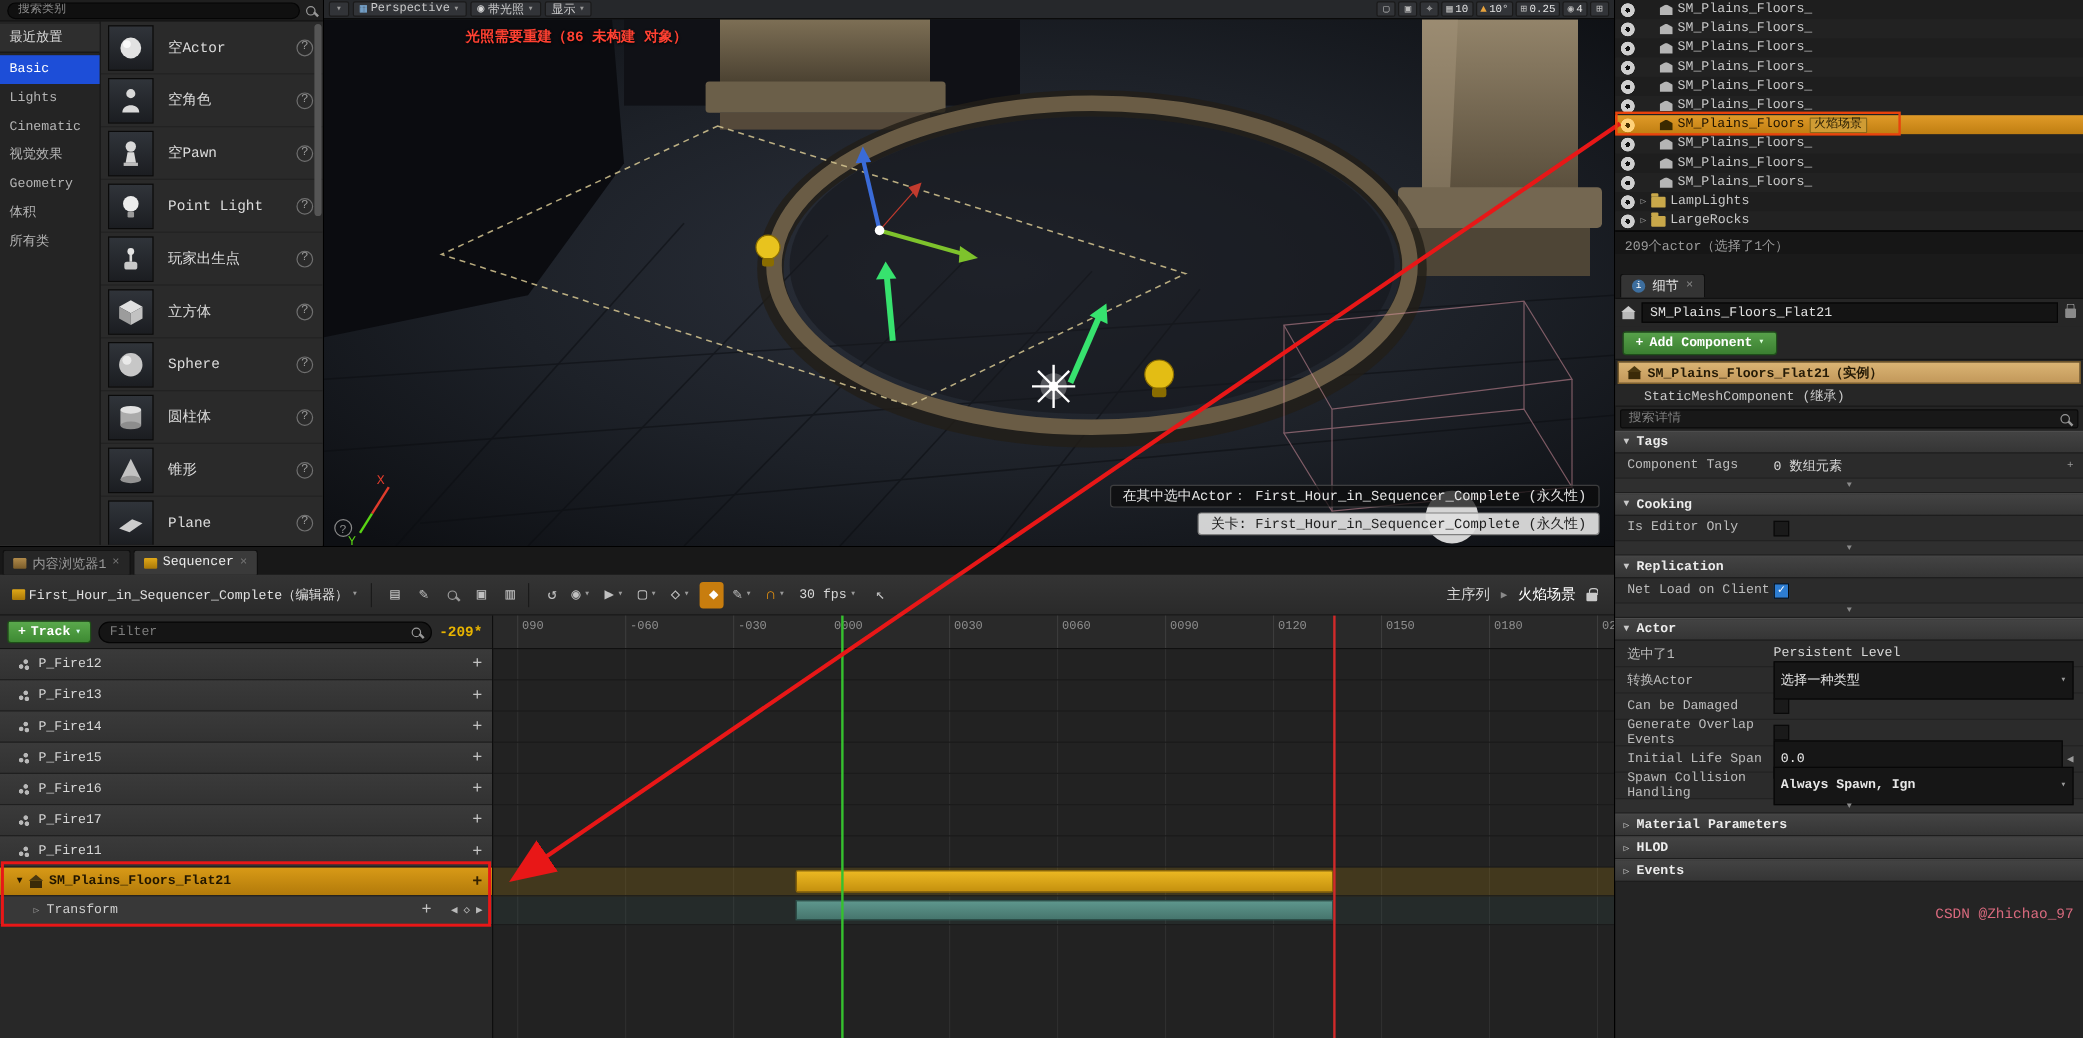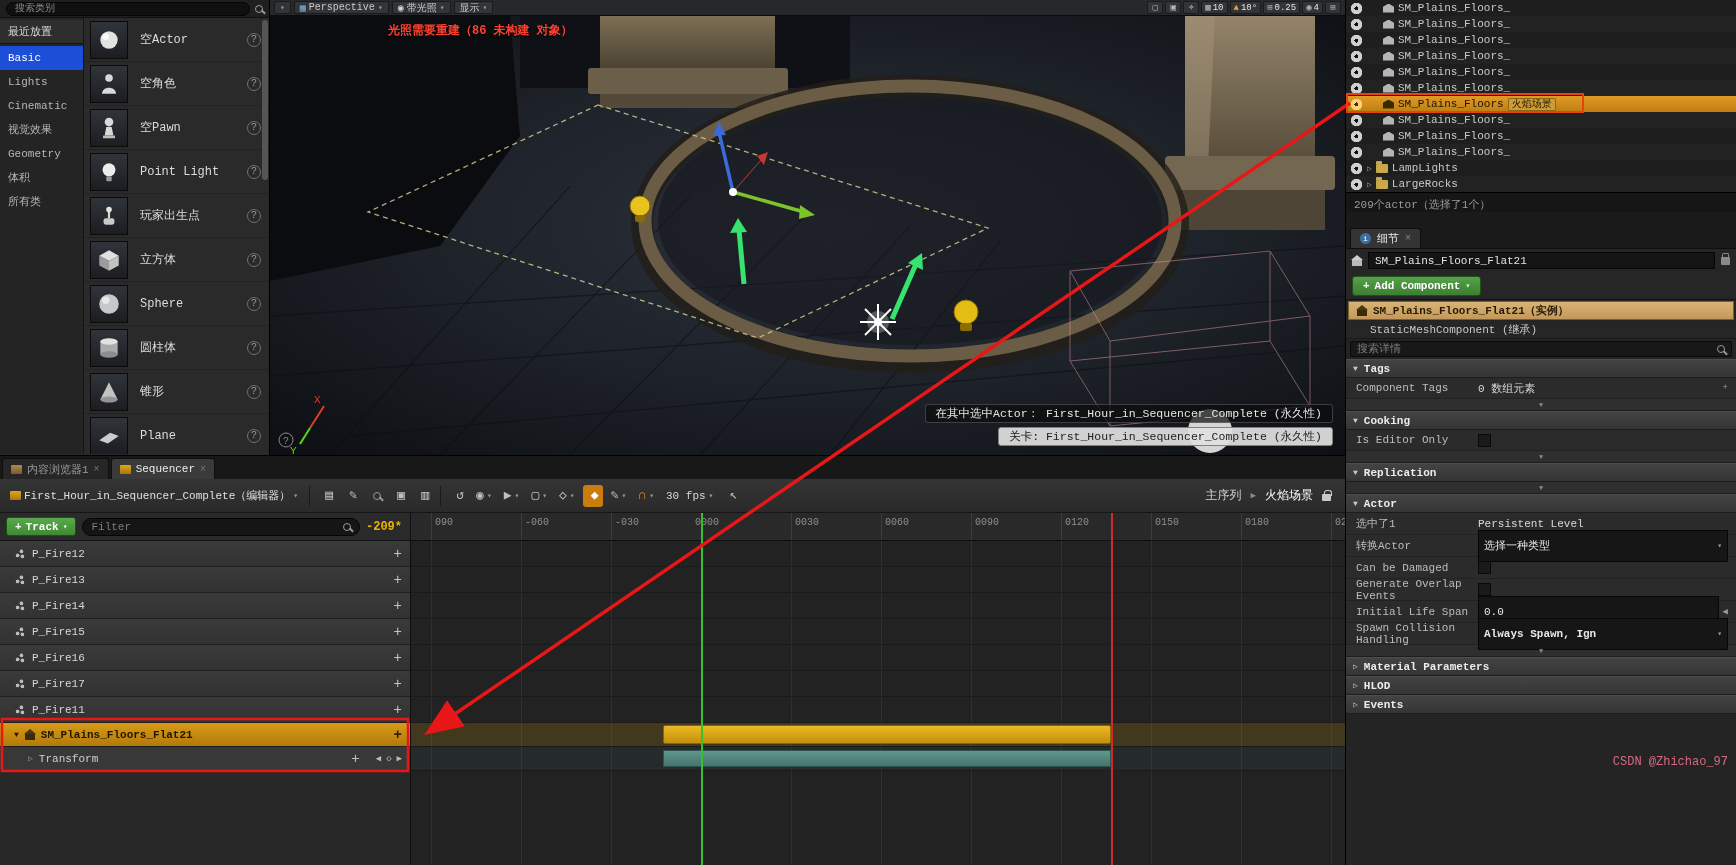--- a/index.html
+++ b/index.html
@@ -752,20 +752,26 @@
         </div>
     </div>
     <div class="dmore">
         <span>▼</span>
       </div>
 
     <div class="dsec">
         <span class="sarrow">▼</span>
         <span>Replication</span>
       </div>
+    <div class="drow">
+      <span class="dlbl">Net Load on Client</span>
+      <div class="dval">
+          <span class="cb checked">✓</span>
+        </div>
+    </div>
     <div class="dmore">
         <span>▼</span>
       </div>
 
     <div class="dsec">
         <span class="sarrow">▼</span>
         <span>Actor</span>
       </div>
     <div class="drow" style="height:22px">
       <span class="dlbl">选中了1</span>

